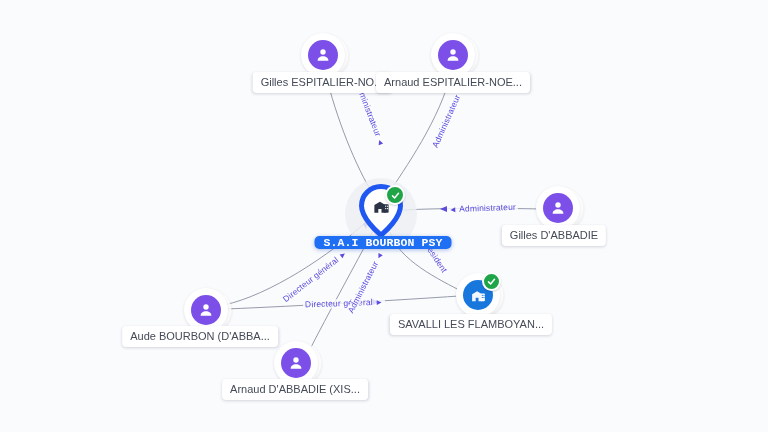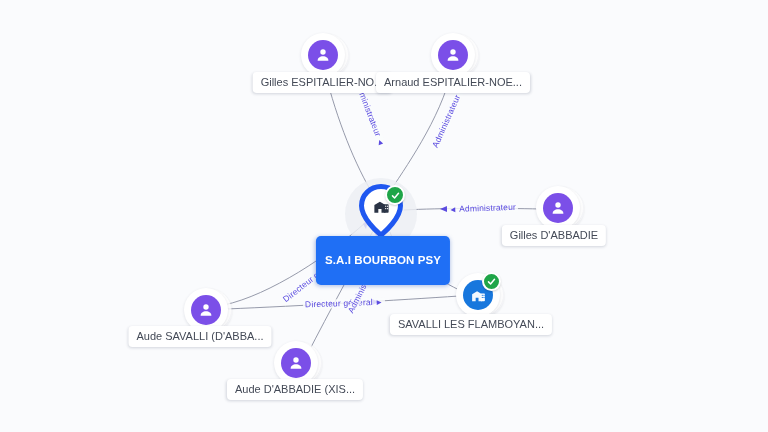--- a/index.html
+++ b/index.html
@@ -49,23 +49,24 @@
   .nlabel{
     position:absolute;transform:translate(-50%,0);
     white-space:nowrap;
     background:#ffffff;color:#444a57;
     font-size:11px;line-height:13px;
     padding:4px 8px;border-radius:4px;
     box-shadow:0 1px 3px rgba(30,40,70,.18);
   }
   .nlabel.primary{
     background:#1f6ff5;color:#ffffff;font-size:11.5px;font-weight:700;
-    padding:18px 9px;border-radius:5px;
+    padding:0 9px;border-radius:5px;
     box-shadow:0 1px 4px rgba(20,70,180,.35);
     letter-spacing:.1px;
+    font-family:Liberation Mono, monospace;
   }
 
   
   .elabel{
     position:absolute;
     color:#5b4be0;font-size:8.5px;line-height:9px;
     white-space:nowrap;
     transform-origin:50% 50%;
     background:rgba(250,251,253,.82);
     padding:0 2px;
@@ -196,36 +197,36 @@
         <i class="s2"></i>
         <i class="s1"></i>
       <div class="avatar" style="background:#7b4fe8;">
         <svg width="18" height="18" viewBox="0 0 24 24" fill="#ffffff">
             <circle cx="12" cy="8" r="3.6"></circle>
             <path d="M4.8 19.5c0-3.6 3.2-5.8 7.2-5.8s7.2 2.2 7.2 5.8z"></path>
           </svg>
       </div>
     </div>
   </div>
-  <div class="nlabel" style="left:200px;top:326px;">Aude SAVALLI (D'ABBA...</div>
+  <div class="nlabel" style="left:200px;top:326px;">Aude BOURBON (D'ABBA...</div>
 
   <div class="node" style="left:296px;top:363px;">
     <div class="stack">
       <i class="s3"></i>
         <i class="s2"></i>
         <i class="s1"></i>
       <div class="avatar" style="background:#7b4fe8;">
         <svg width="18" height="18" viewBox="0 0 24 24" fill="#ffffff">
             <circle cx="12" cy="8" r="3.6"></circle>
             <path d="M4.8 19.5c0-3.6 3.2-5.8 7.2-5.8s7.2 2.2 7.2 5.8z"></path>
           </svg>
       </div>
     </div>
   </div>
-  <div class="nlabel" style="left:295px;top:379px;">Aude D'ABBADIE (XIS...</div>
+  <div class="nlabel" style="left:295px;top:379px;">Arnaud D'ABBADIE (XIS...</div>
 
   <div class="node" style="left:381px;top:214px;">
     <div class="pinwrap">
       <div class="halo"></div>
       <div class="pin">
         <svg width="44" height="52" viewBox="0 0 44 52">
           <path d="M22 2.5c-10.8 0-19.5 8.6-19.5 19.2 0 12.4 16.2 26.6 18.1 28.2.8.7 2 .7 2.8 0 1.9-1.6 18.1-15.8 18.1-28.2C41.5 11.1 32.8 2.5 22 2.5z" fill="#ffffff" stroke="#1f57f0" stroke-width="5"></path>
           <circle cx="22" cy="21.5" r="11.8" fill="#ffffff"></circle>
         </svg>
         <div style="position:absolute;left:11px;top:11px;width:22px;height:22px;display:flex;align-items:center;justify-content:center;">

